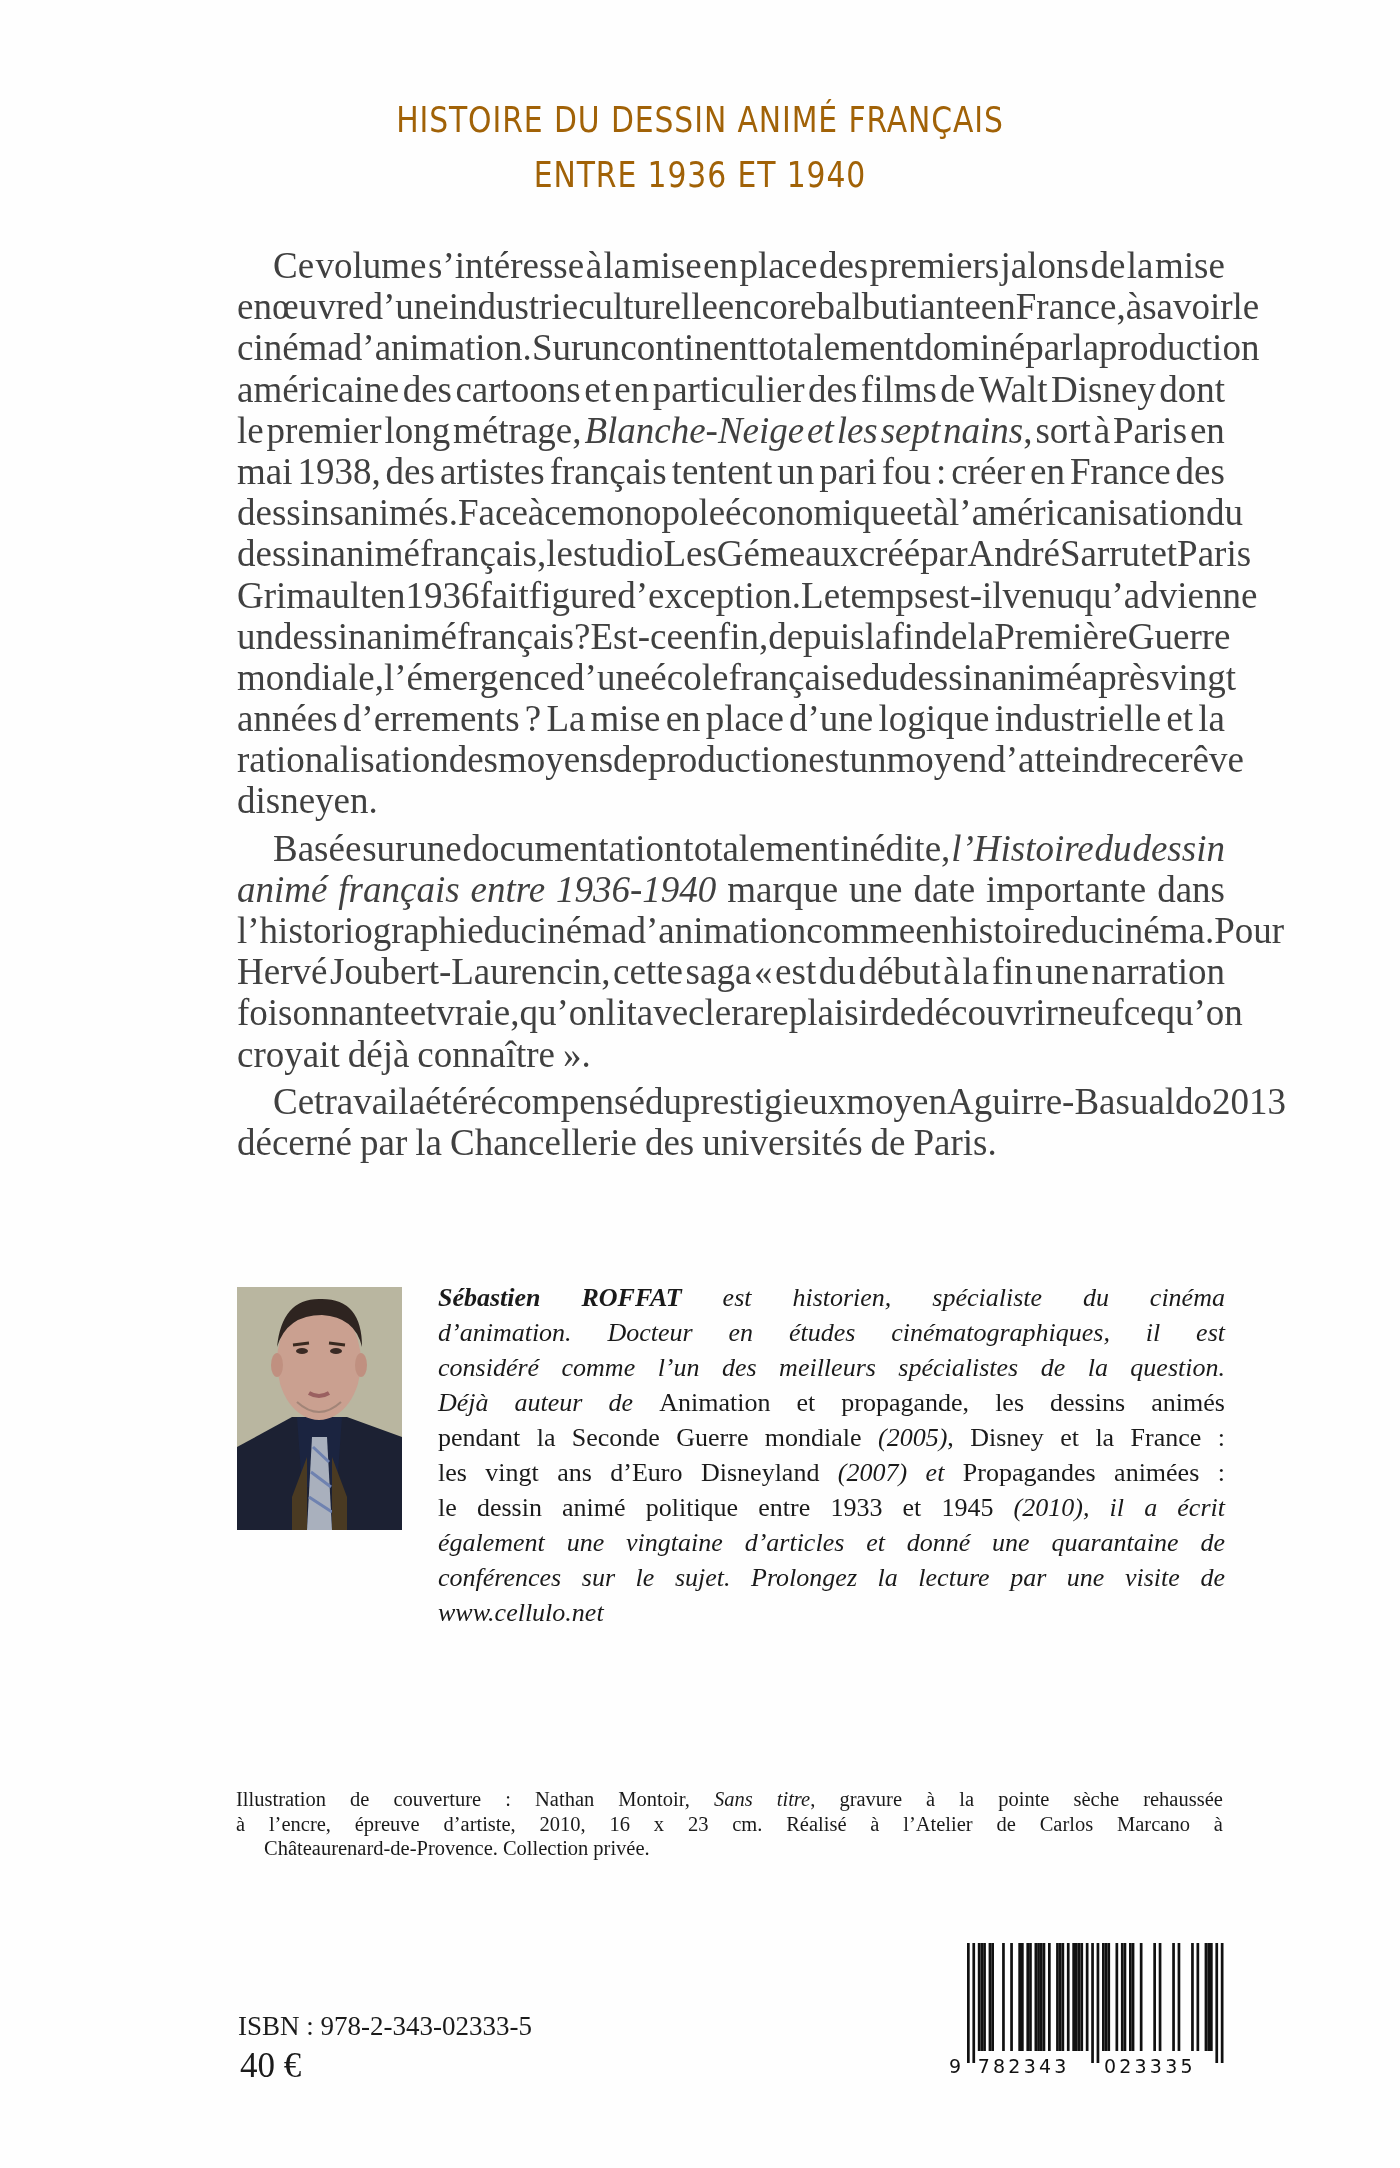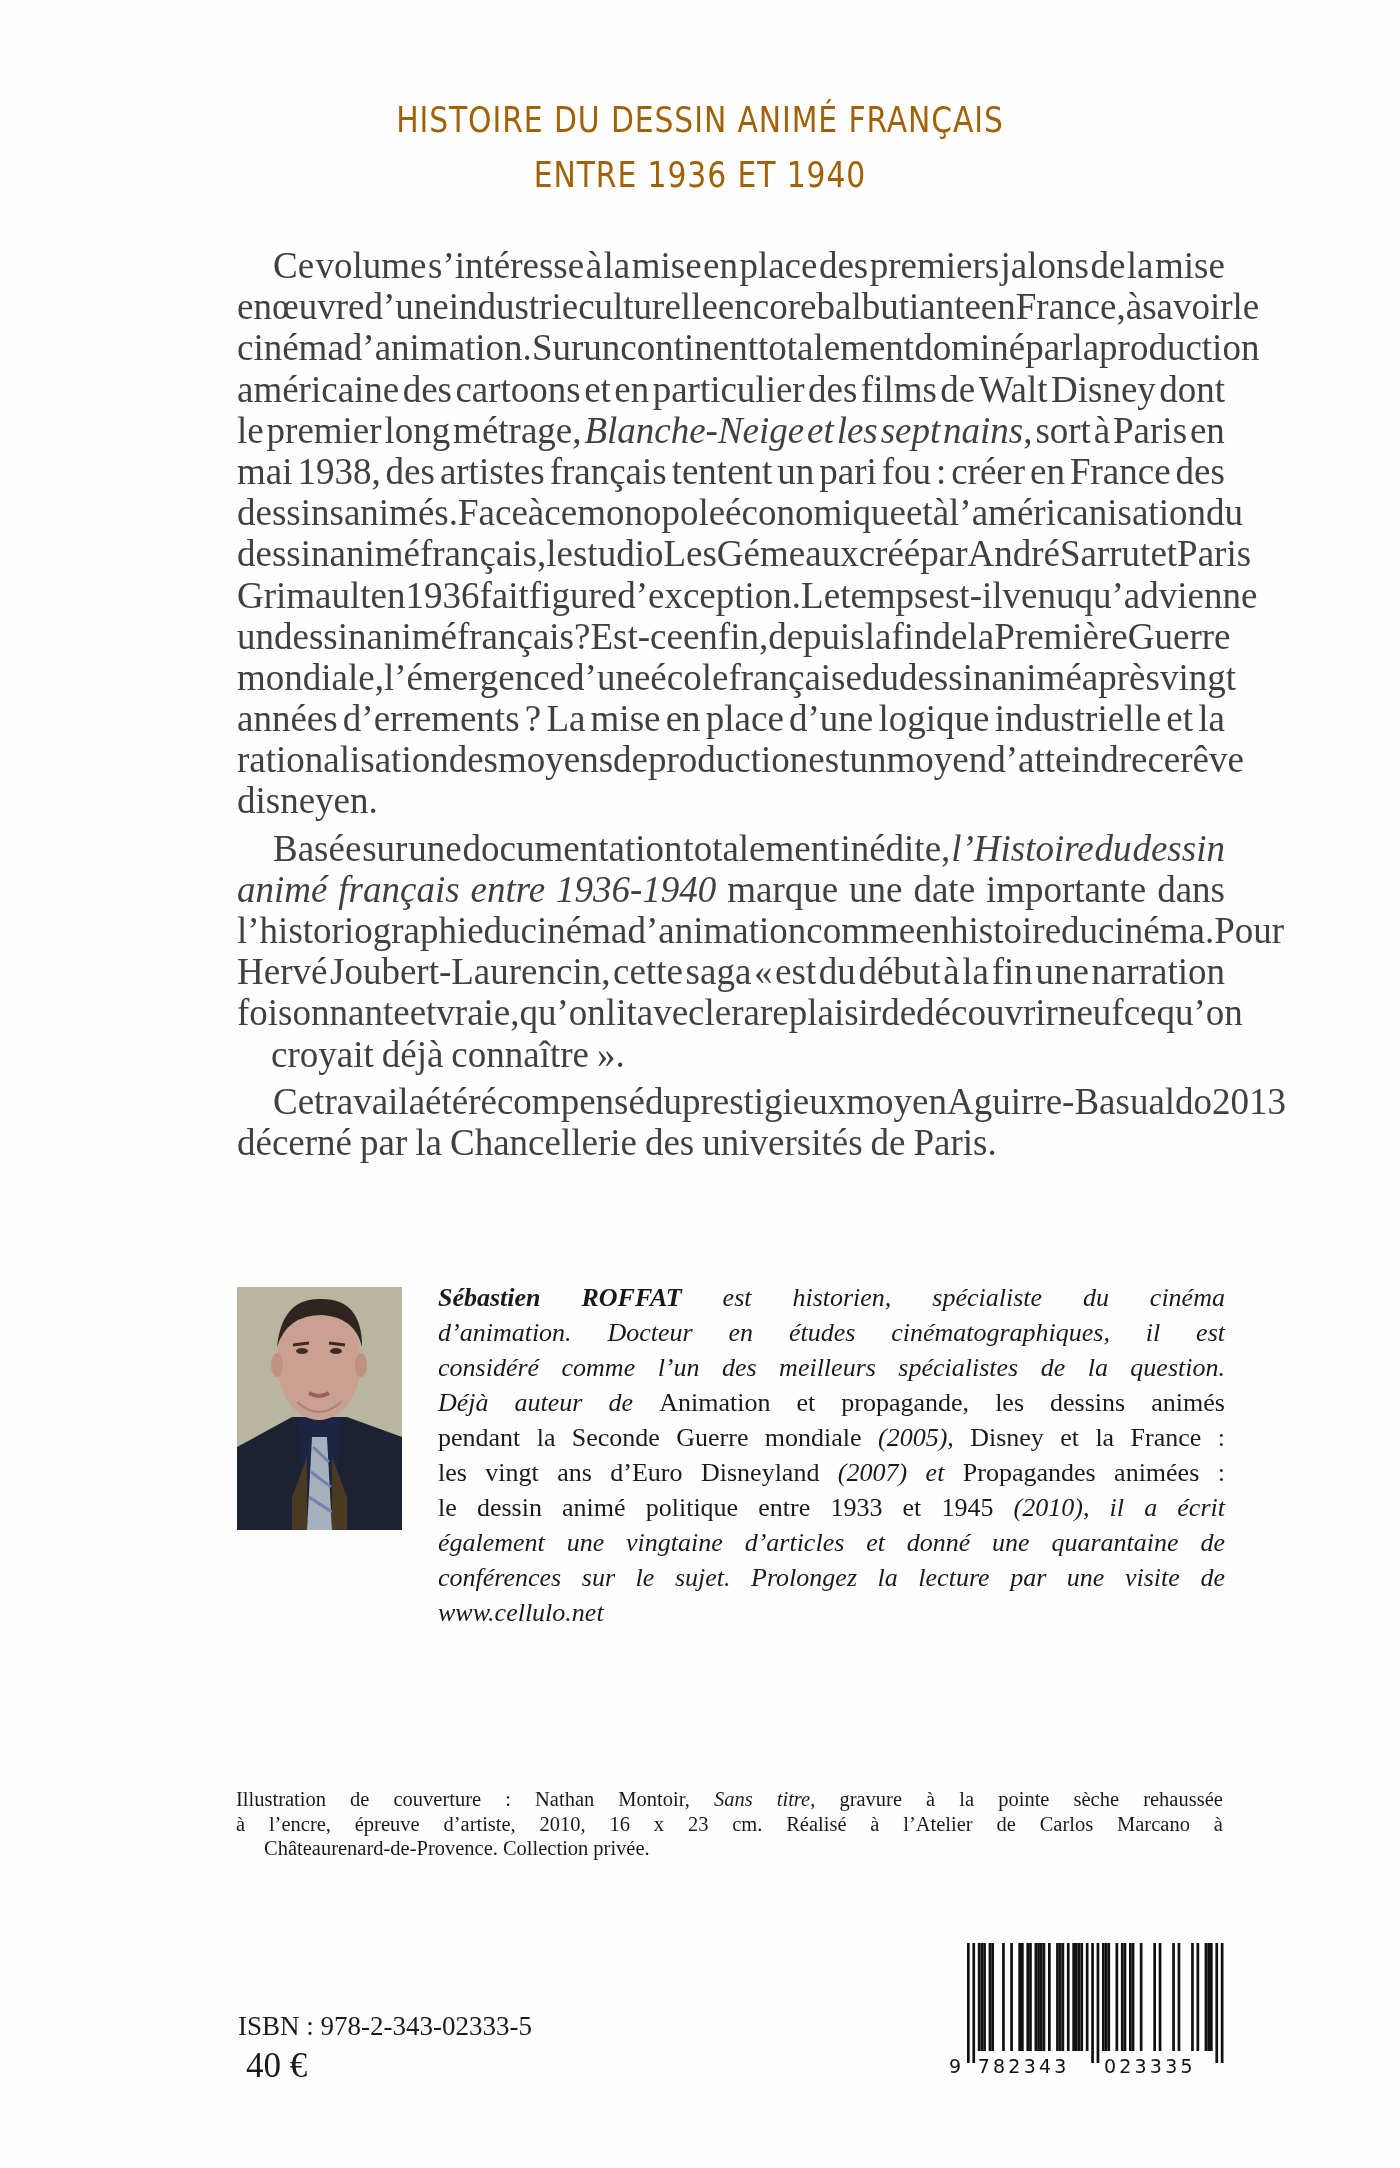--- a/index.html
+++ b/index.html
@@ -19,21 +19,21 @@
   .it { font-style:italic; }
   .b { font-weight:bold; }
   .photo { position:absolute; left:237px; top:1287px; width:165px; height:243px; overflow:hidden; background:#b7b39d; }
   .bio { position:absolute; left:438px; width:787px; top:1280px;
          font-family:"Liberation Serif","DejaVu Serif", serif; font-size:26px; color:#1a1a1a; }
   .bio .line { height:35px; line-height:35px; }
   .caption { position:absolute; left:236px; width:987px; top:1787px;
              font-family:"Liberation Serif","DejaVu Serif", serif; font-size:20.5px; color:#1a1a1a; }
   .caption .line { height:24.5px; line-height:24.5px; }
   .isbn { position:absolute; left:238px; top:2010px; font-family:"Liberation Serif", serif; font-size:27px; line-height:32px; }
-  .price { position:absolute; left:246px; top:2046px; font-family:"Liberation Serif", serif; font-size:35px; line-height:40px; }
+  .price { position:absolute; left:240px; top:2046px; font-family:"Liberation Serif", serif; font-size:35px; line-height:40px; }
   .barcode { position:absolute; left:945px; top:1940px; width:290px; height:140px; }
 </style>
 </head>
 <body>
 
 <div class="title">
   <div>HISTOIRE DU DESSIN ANIMÉ FRANÇAIS</div>
   <div>ENTRE 1936 ET 1940</div>
 </div>
 
@@ -286,21 +286,21 @@
         <span><span>avec</span></span>
         <span><span>le</span></span>
         <span><span>rare</span></span>
         <span><span>plaisir</span></span>
         <span><span>de</span></span>
         <span><span>découvrir</span></span>
         <span><span>neuf</span></span>
         <span><span>ce</span></span>
         <span><span>qu’on</span></span>
       </div>
-      <div class="line jl last" style="gap: 8px; margin-left: 34px;">
+      <div class="line jl last" style="gap: 8px;">
         <span><span>croyait</span></span>
         <span><span>déjà</span></span>
         <span><span>connaître</span></span>
         <span><span>».</span></span>
       </div>
     </div>
     <div class="para-gap"></div>
     <div>
       <div class="line jl" style="padding-left: 36px;">
         <span><span>Ce</span></span>

